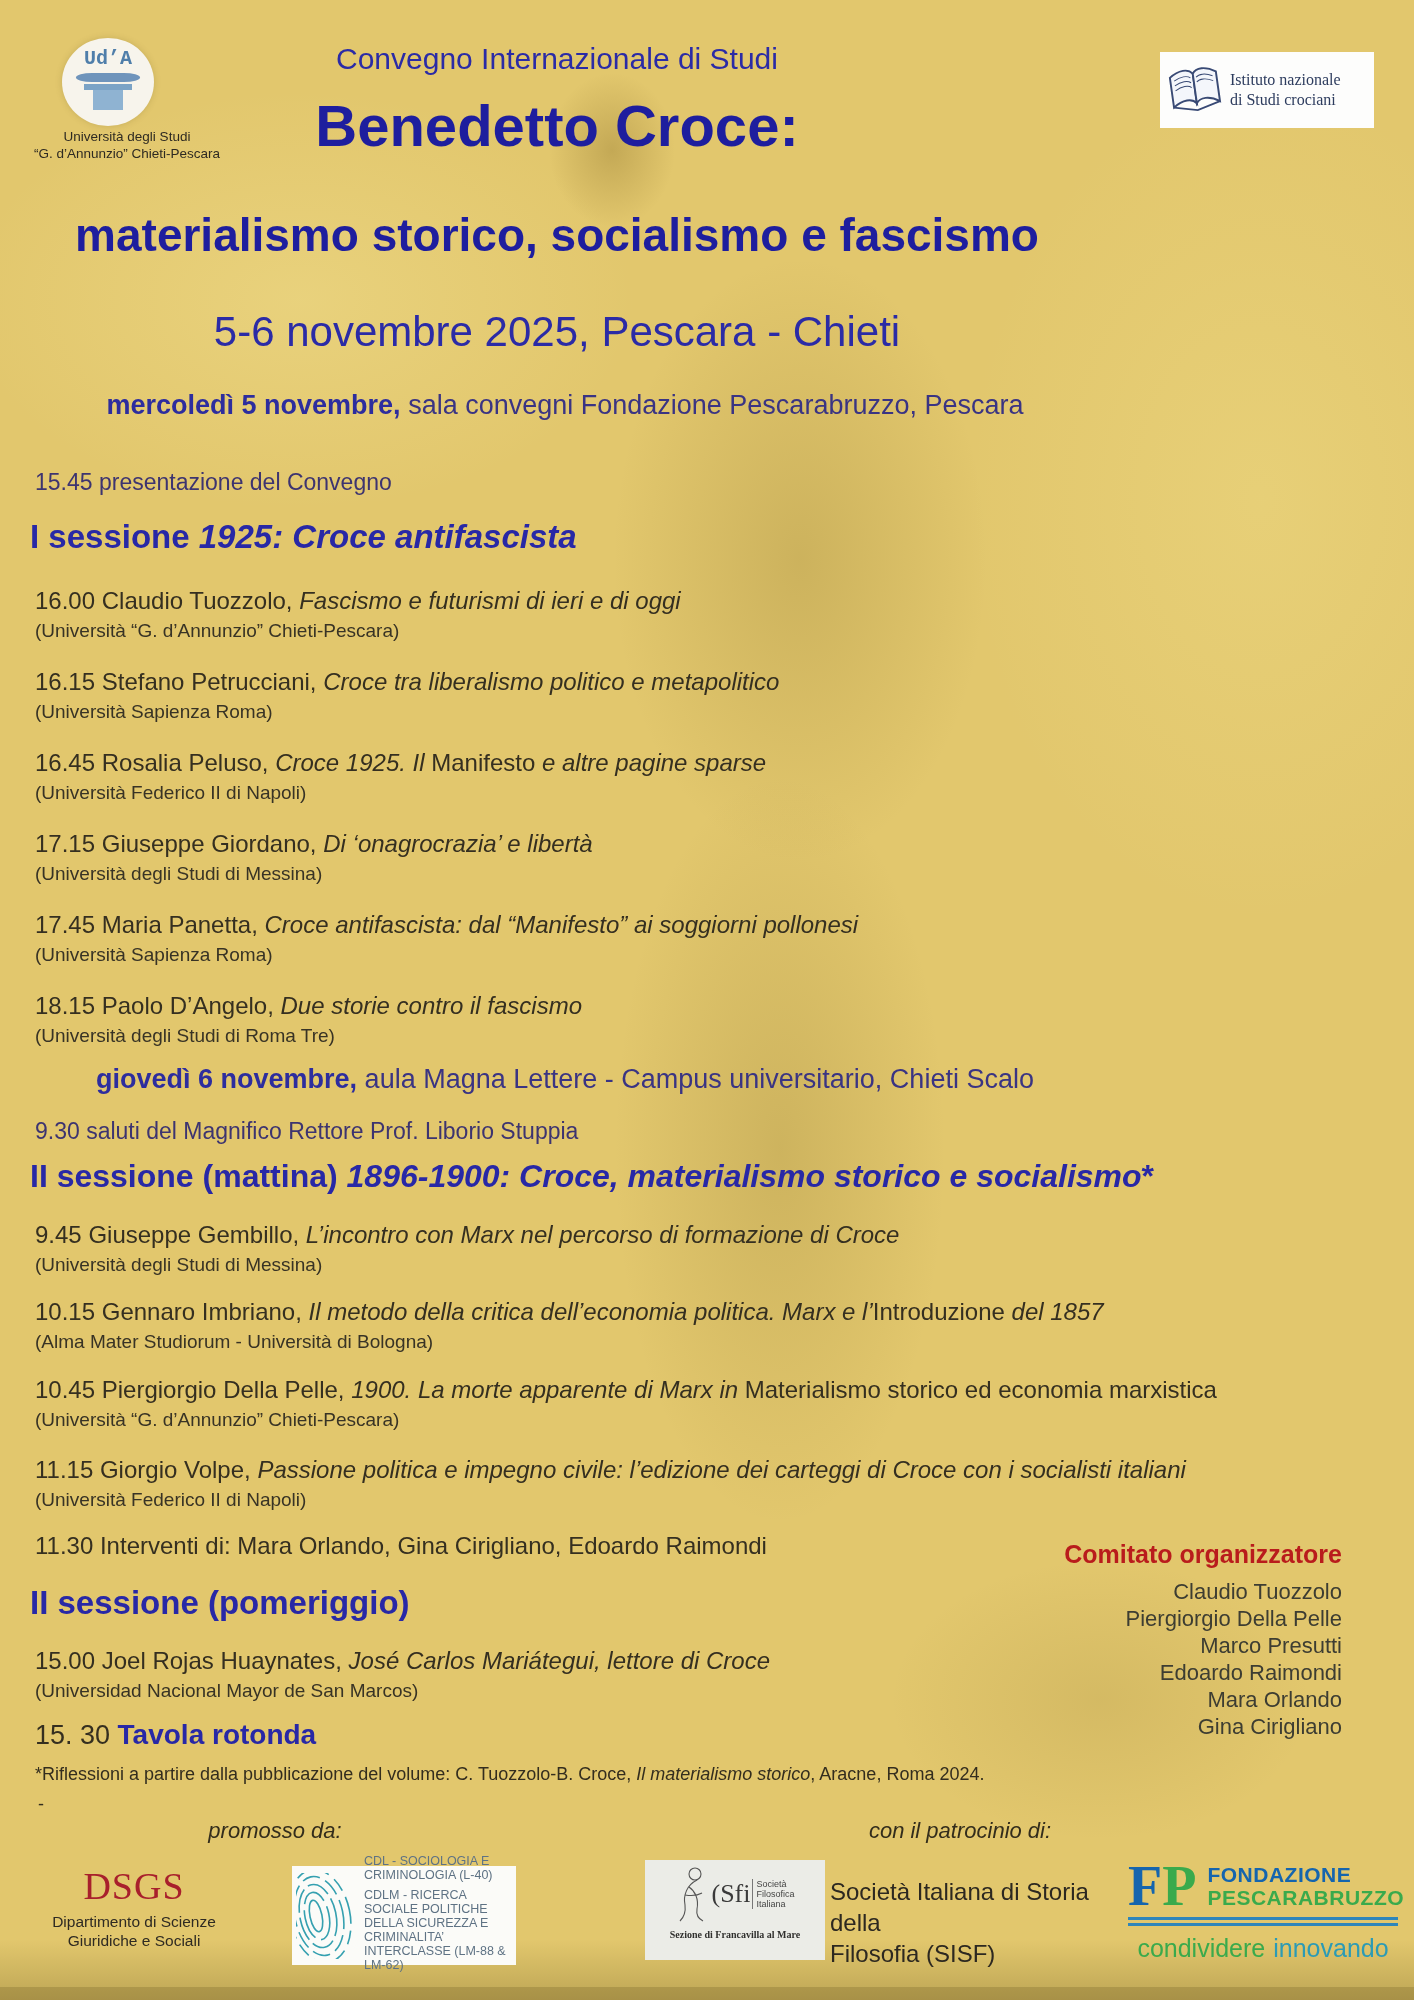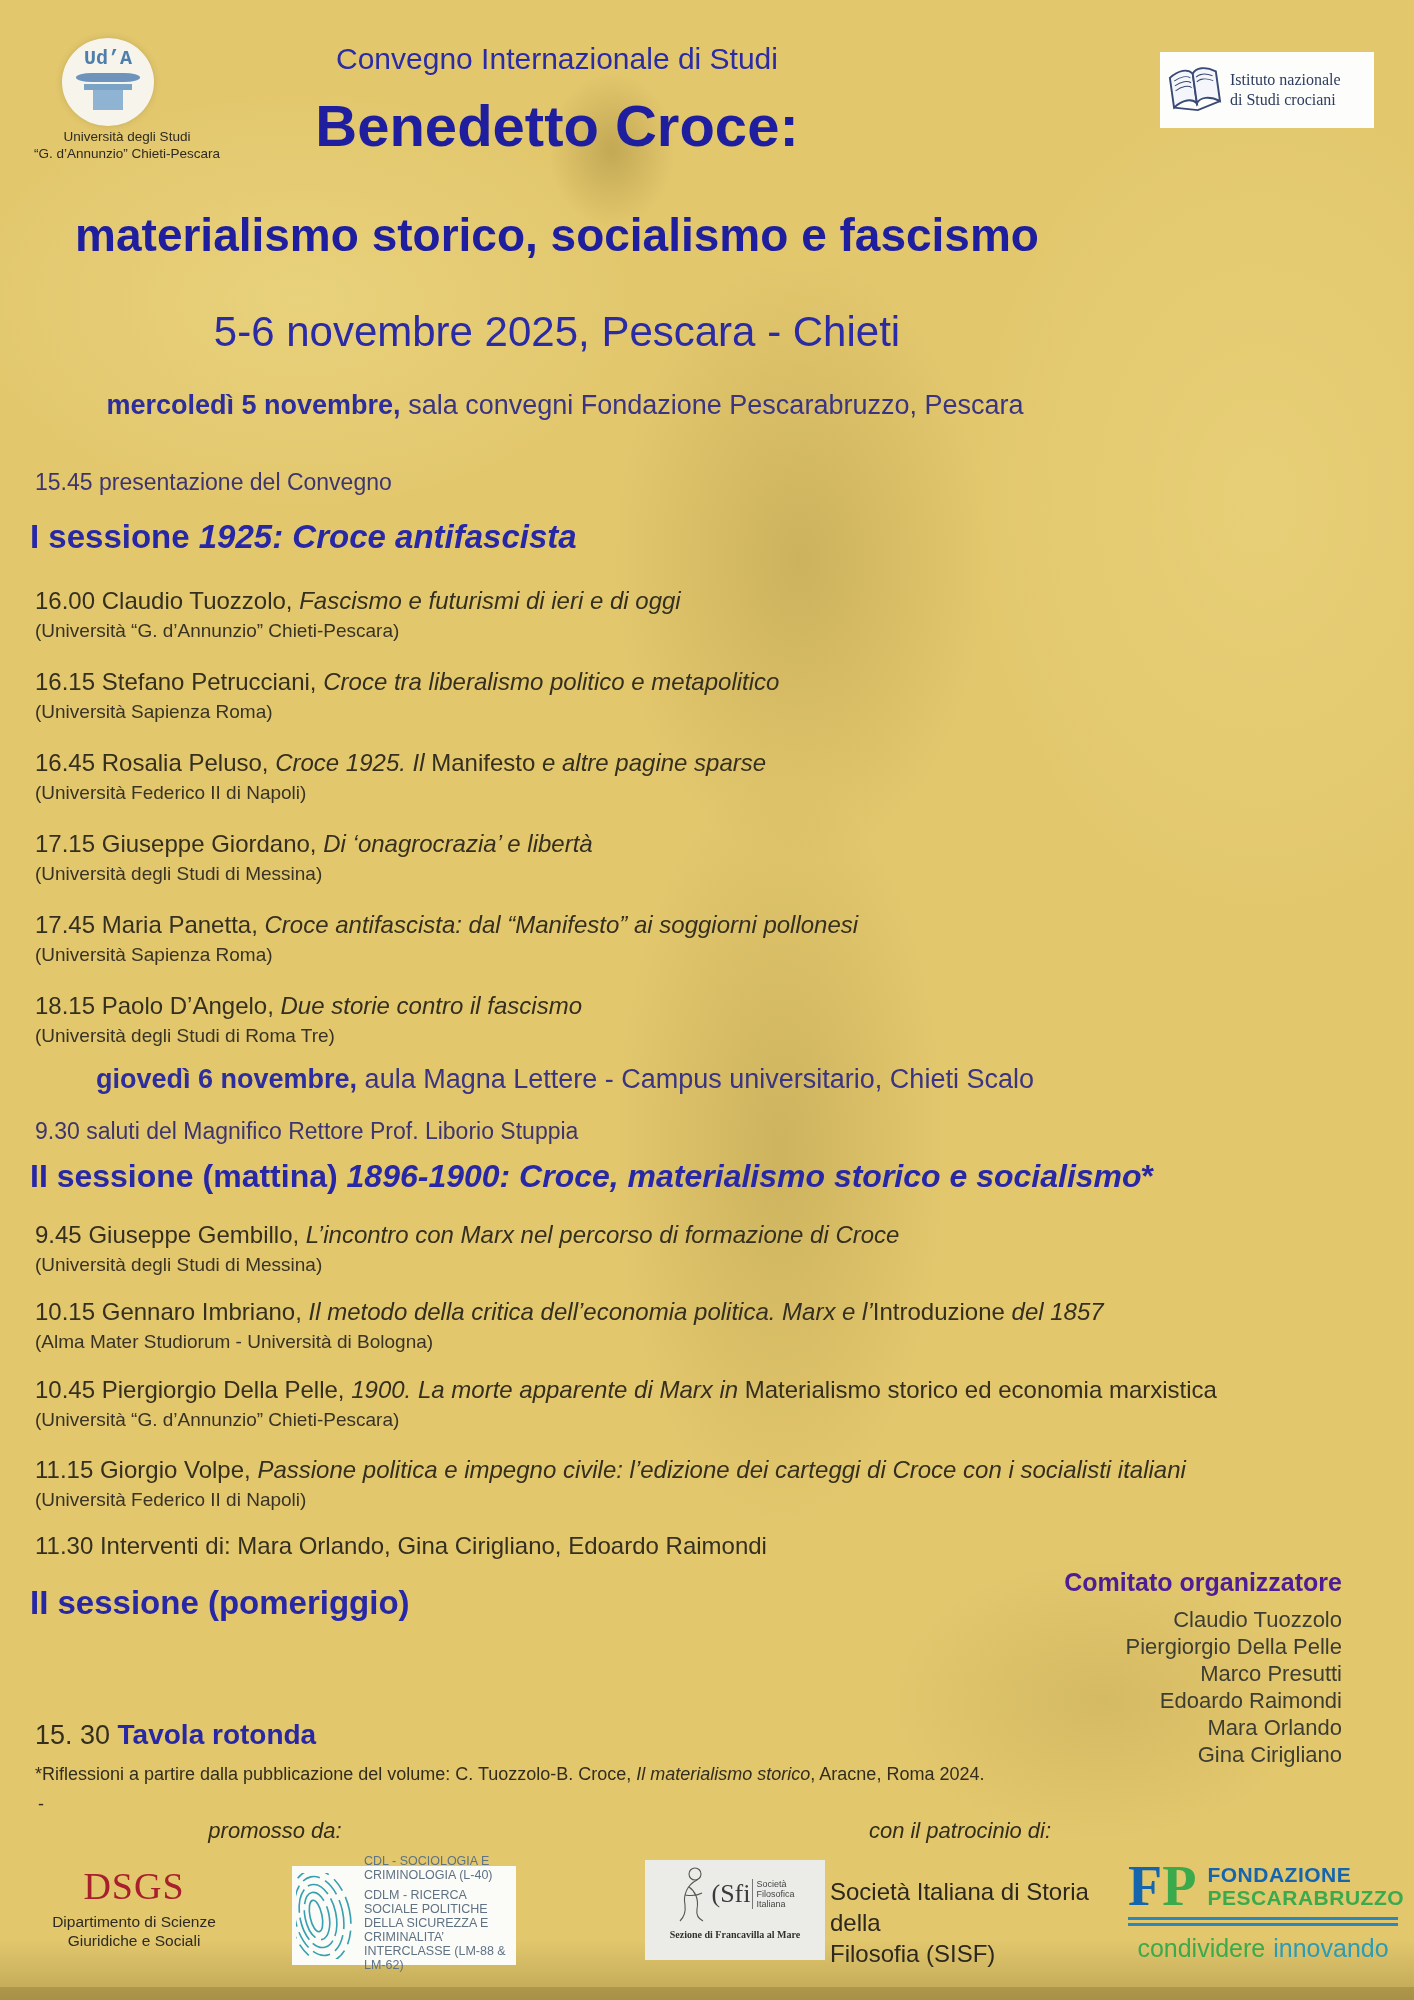--- a/index.html
+++ b/index.html
@@ -44,21 +44,21 @@
   .session-h{left:30px;font-size:33px;font-weight:bold;color:#2828a6;white-space:nowrap;}
   .session-h .it{font-style:italic;}
   .session-h .star{font-weight:bold;}
   .talk{left:35px;width:1350px;}
   .talk-line{font-size:24px;line-height:30px;color:#352f20;white-space:nowrap;}
   .talk-line .it{font-style:italic;}
   .affil{font-size:19px;color:#383325;margin-top:4px;}
   .interventi{left:35px;font-size:24px;color:#352f20;}
   
   .committee{right:72px;top:1540px;width:420px;text-align:right;}
-  .committee-h{font-size:25px;font-weight:bold;color:#4c1d95;margin-bottom:9px;margin-top:28px;}
+  .committee-h{font-size:25px;font-weight:bold;color:#b91c1c;margin-bottom:9px;}
   .committee-m{font-size:22px;line-height:27px;color:#3d3d32;}
   
   .tavola{left:35px;top:1719px;font-size:27px;color:#352f20;}
   .tavola .tl{font-weight:bold;color:#2828a6;font-size:28px;}
   .footnote{left:35px;top:1764px;font-size:18px;color:#332d1e;}
   .footnote .it{font-style:italic;}
   .dash{left:38px;top:1794px;font-size:18px;color:#332d1e;}
   
   .promo-label{left:140px;top:1818px;width:270px;text-align:center;font-size:22px;font-style:italic;color:#332d1c;}
   .patro-label{left:795px;top:1818px;width:330px;text-align:center;font-size:22px;font-style:italic;color:#332d1c;}
@@ -179,20 +179,24 @@
     <div class="committee-m">Claudio Tuozzolo</div>
     <div class="committee-m">Piergiorgio Della Pelle</div>
     <div class="committee-m">Marco Presutti</div>
     <div class="committee-m">Edoardo Raimondi</div>
     <div class="committee-m">Mara Orlando</div>
     <div class="committee-m">Gina Cirigliano</div>
   </div>
 
   <div class="abs session-h" style="top:1584px;">II sessione (pomeriggio)</div>
 
+  <div class="abs talk" style="top:1646px;">
+    <div class="talk-line"><span>15.00</span> <span>Joel Rojas Huaynates,</span> <span class="it">José Carlos Mariátegui, lettore di Croce</span><span></span><span class="it"></span></div>
+    <div class="affil">(Universidad Nacional Mayor de San Marcos)</div>
+  </div>
 
   <div class="abs tavola"><span>15. 30 </span><span class="tl">Tavola rotonda</span></div>
   <div class="abs footnote"><span>*Riflessioni a partire dalla pubblicazione del volume: C. Tuozzolo-B. Croce, </span><span class="it">Il materialismo storico</span><span>, Aracne, Roma 2024.</span></div>
   <div class="abs dash">-</div>
 
   <div class="abs promo-label">promosso da:</div>
   <div class="abs patro-label">con il patrocinio di:</div>
 
   <div class="abs dsgs">
     <div class="dsgs-name">DSGS</div>

